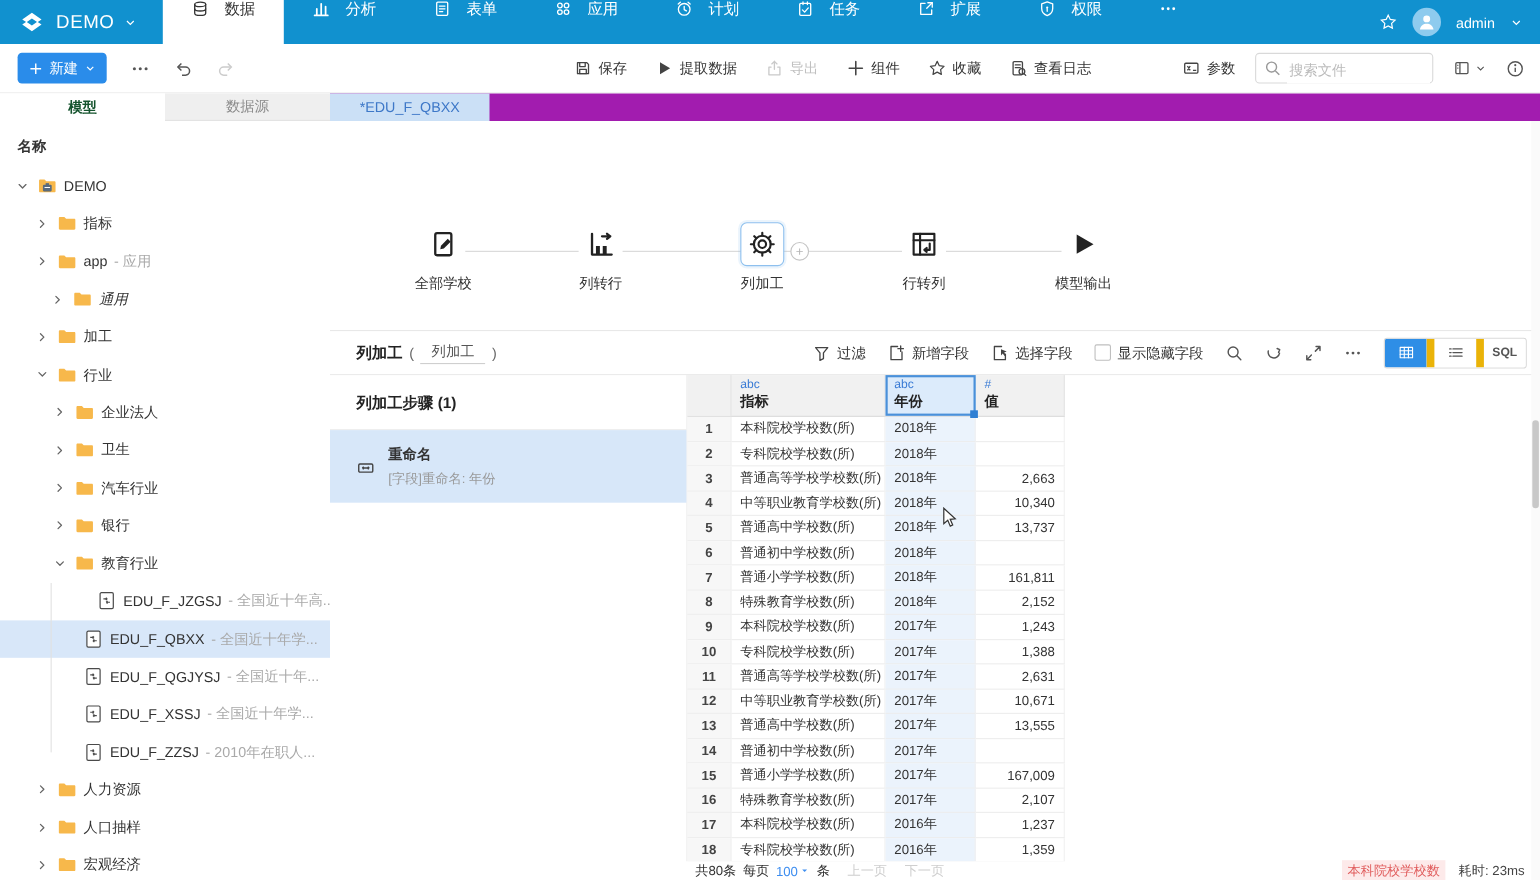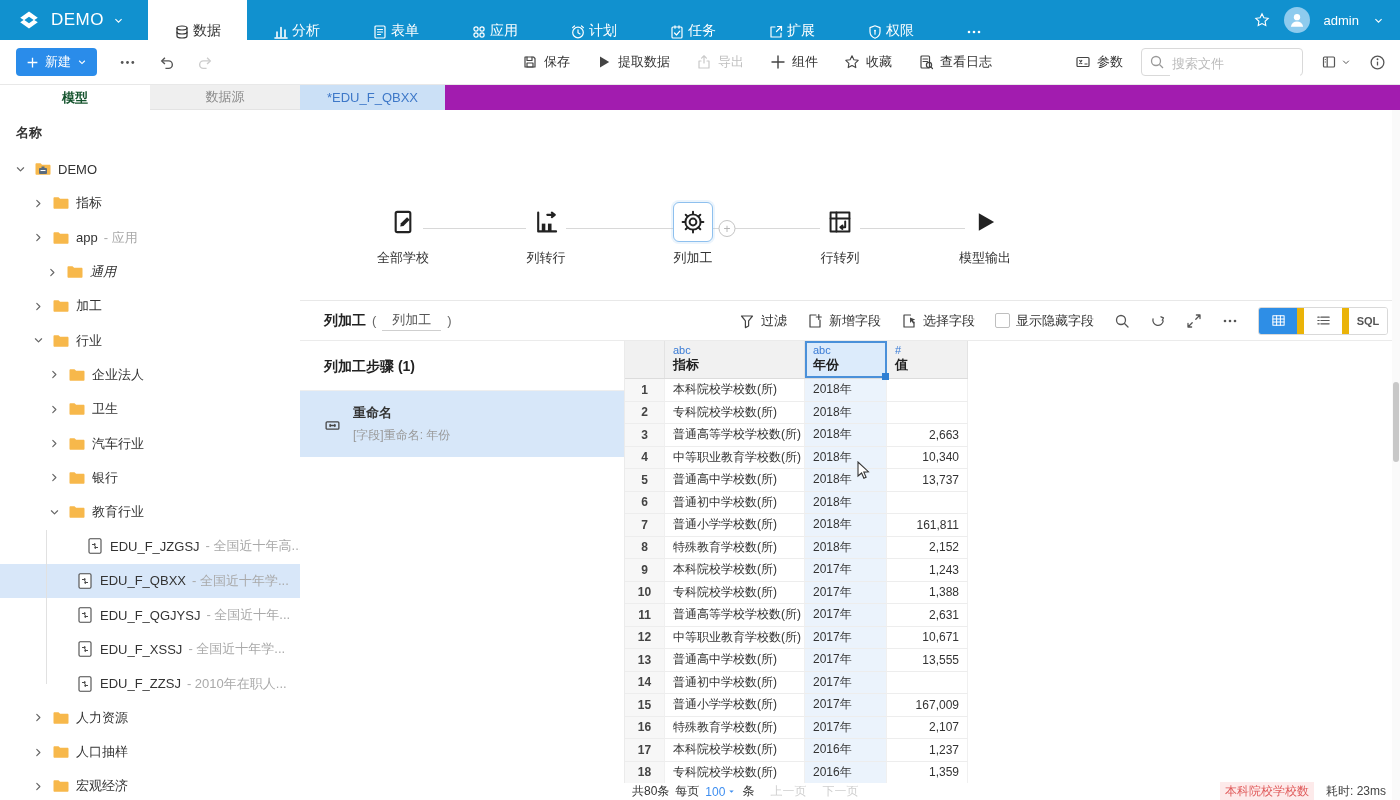--- a/index.html
+++ b/index.html
@@ -7,21 +7,21 @@
        font-family:"Liberation Sans","DejaVu Sans",sans-serif;color:#333;font-size:13px;}
   .icon{display:inline-flex;align-items:center;justify-content:center;}
   .icon svg{width:16px;height:16px;display:block;}
 
   
   .topnav{position:absolute;left:0;top:0;width:1400px;height:40px;background:#1191cf;display:flex;align-items:stretch;}
   .brand{display:flex;align-items:center;gap:9px;padding:0 20px 0 16px;color:#fff;min-width:112px;cursor:pointer;}
   .brand .icon svg{width:26px;height:26px;}
   .brand-name{font-size:17px;letter-spacing:.5px;}
   .nav-tabs{display:flex;align-items:stretch;}
-  .nav-tab{display:flex;align-items:flex-end;gap:3px;padding:0 26px;color:#fff;cursor:pointer;font-size:14px;}
+  .nav-tab{display:flex;align-items:flex-start;gap:14px;padding:0 26px;color:#fff;cursor:pointer;font-size:14px;}
   .nav-tab .icon svg{width:16px;height:16px;}
   .nav-tab.active{background:#fff;color:#333;}
   .nav-right{margin-left:auto;display:flex;align-items:center;gap:14px;padding-right:16px;color:#fff;}
   .avatar{width:26px;height:26px;border-radius:50%;background:#8ecbee;display:flex;align-items:center;justify-content:center;}
   .avatar svg{width:18px;height:18px;}
   .nav-right .chev svg{width:11px;height:11px;}
 
   
   .toolbar{position:absolute;left:0;top:40px;width:1400px;height:45px;background:#fff;border-bottom:1px solid #e8e8e8;box-sizing:border-box;}
   .tb-left{position:absolute;left:16px;top:0;height:44px;display:flex;align-items:center;gap:22px;}
@@ -542,21 +542,21 @@
               <path d="M3.5 5.5L8 10l4.5-4.5"></path>
             </svg>
           </span>
           <span class="tree-ic">
             <svg viewBox="0 0 18 18">
               <path d="M1.5 4.2c0-.6.5-1 1-1h4l1.6 1.6h7.4c.6 0 1 .5 1 1v8c0 .6-.4 1-1 1h-13c-.5 0-1-.4-1-1z" fill="#f7b84b"></path>
             </svg>
           </span>
           <span class="tree-label">教育行业</span>
         </div>
-        <div class="tree-row" style="padding-left: 86px;">
+        <div class="tree-row" style="padding-left: 48px; margin-left: 40px;">
           <span class="tree-ic">
             <svg viewBox="0 0 18 18" fill="none" stroke="#4a4a4a" stroke-width="1.1">
               <rect x="3" y="1.8" width="12" height="14.4" rx="1.2" fill="#fff"></rect>
               <path d="M6 7.5h3.5M9.5 7.5L8.2 6.4M9.5 7.5L8.2 8.6M12 10.5H8.5M8.5 10.5l1.3-1.1M8.5 10.5l1.3 1.1"></path>
             </svg>
           </span>
           <span class="tree-label">EDU_F_JZGSJ</span>
           <span class="tree-suffix"> - 全国近十年高...</span>
         </div>
         <div class="tree-row selected" style="padding-left: 76px;">

